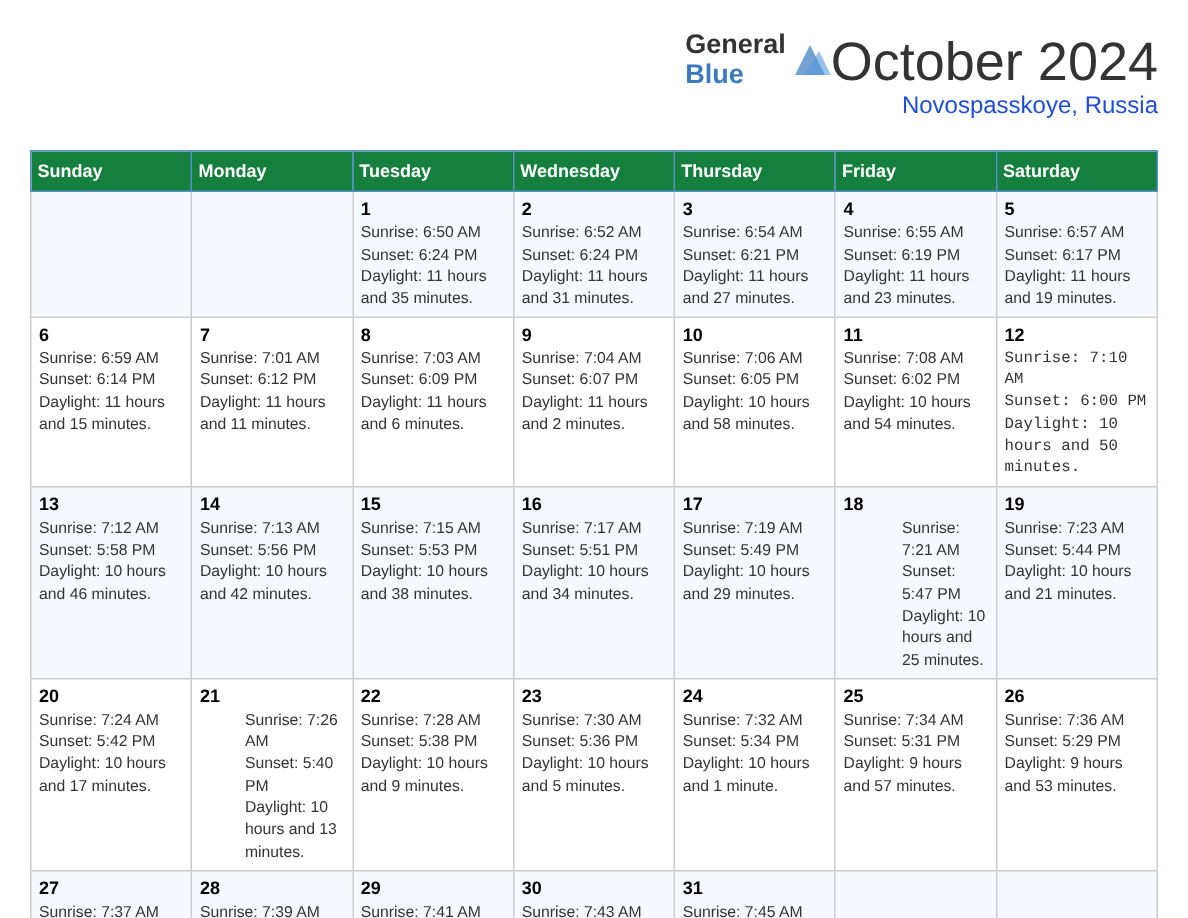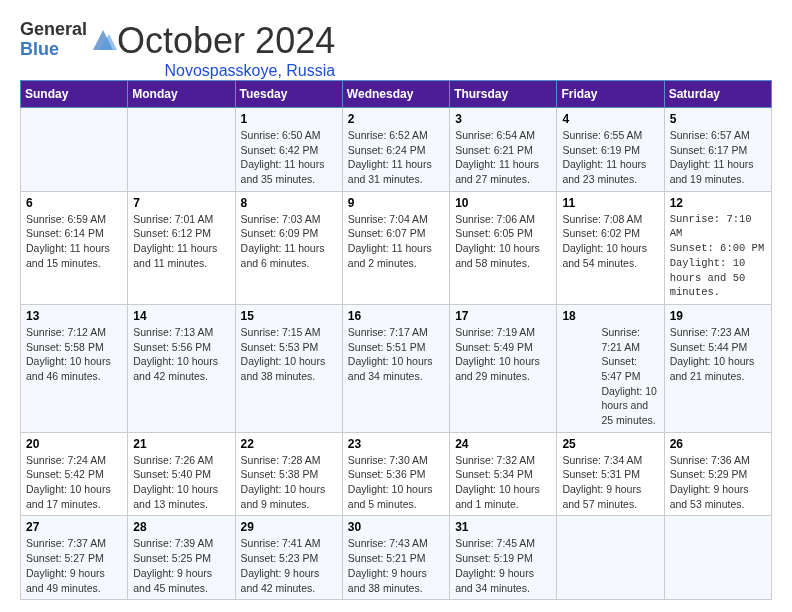--- a/index.html
+++ b/index.html
@@ -5,23 +5,23 @@
     * { box-sizing: border-box; margin: 0; padding: 0; }
     body {
       font-family: Arial, sans-serif;
       background: #fff;
       width: 792px;
       min-height: 612px;
       padding: 20px;
     }
     .header {
       display: flex;
-      justify-content: flex-start;
+      justify-content: flex-end;
       align-items: flex-start;
-      margin-bottom: 0;
+      margin-bottom: 20px;
     }
     .logo {
       display: flex;
       align-items: center;
     }
     .logo-text {
       display: flex;
       flex-direction: column;
       line-height: 1.1;
     }
@@ -51,21 +51,21 @@
     .location {
       font-size: 16px;
       color: #1d4ed8;
     }
     .calendar {
       width: 100%;
       border-collapse: collapse;
       font-size: 11px;
     }
     .calendar thead tr th {
-      background-color: #4c1d95;
+      background-color: #15803d;
       color: #fff;
       padding: 6px 4px;
       text-align: left;
       font-size: 12px;
       font-weight: bold;
       border: 1px solid #5590cc;
     }
     .calendar tbody tr td {
       border: 1px solid #ccc;
       vertical-align: top;
@@ -127,21 +127,21 @@
         <th>Saturday</th>
       </tr>
   </thead>
   <tbody id="calendar-body">
   <tr>
         <td class="empty-cell"></td>
         <td class="empty-cell"></td>
         <td>
           <span class="day-num">1</span>
           <div class="day-info" style="white-space: pre-line;">Sunrise: 6:50 AM
-Sunset: 6:42 PM
+Sunset: 6:24 PM
 Daylight: 11 hours and 35 minutes.</div>
         </td>
         <td>
           <span class="day-num">2</span>
           <div class="day-info" style="white-space: pre-line;">Sunrise: 6:52 AM
 Sunset: 6:24 PM
 Daylight: 11 hours and 31 minutes.</div>
         </td>
         <td>
           <span class="day-num">3</span>
@@ -252,21 +252,21 @@
       </tr>
       <tr>
         <td>
           <span class="day-num">20</span>
           <div class="day-info" style="white-space: pre-line;">Sunrise: 7:24 AM
 Sunset: 5:42 PM
 Daylight: 10 hours and 17 minutes.</div>
         </td>
         <td>
           <span class="day-num">21</span>
-          <div class="day-info" style="white-space: pre-line;">Sunrise: 7:26 AM
+          <div class="day-info" style="white-space: pre-line; margin-left: 30px;">Sunrise: 7:26 AM
 Sunset: 5:40 PM
 Daylight: 10 hours and 13 minutes.</div>
         </td>
         <td>
           <span class="day-num">22</span>
           <div class="day-info" style="white-space: pre-line;">Sunrise: 7:28 AM
 Sunset: 5:38 PM
 Daylight: 10 hours and 9 minutes.</div>
         </td>
         <td>

